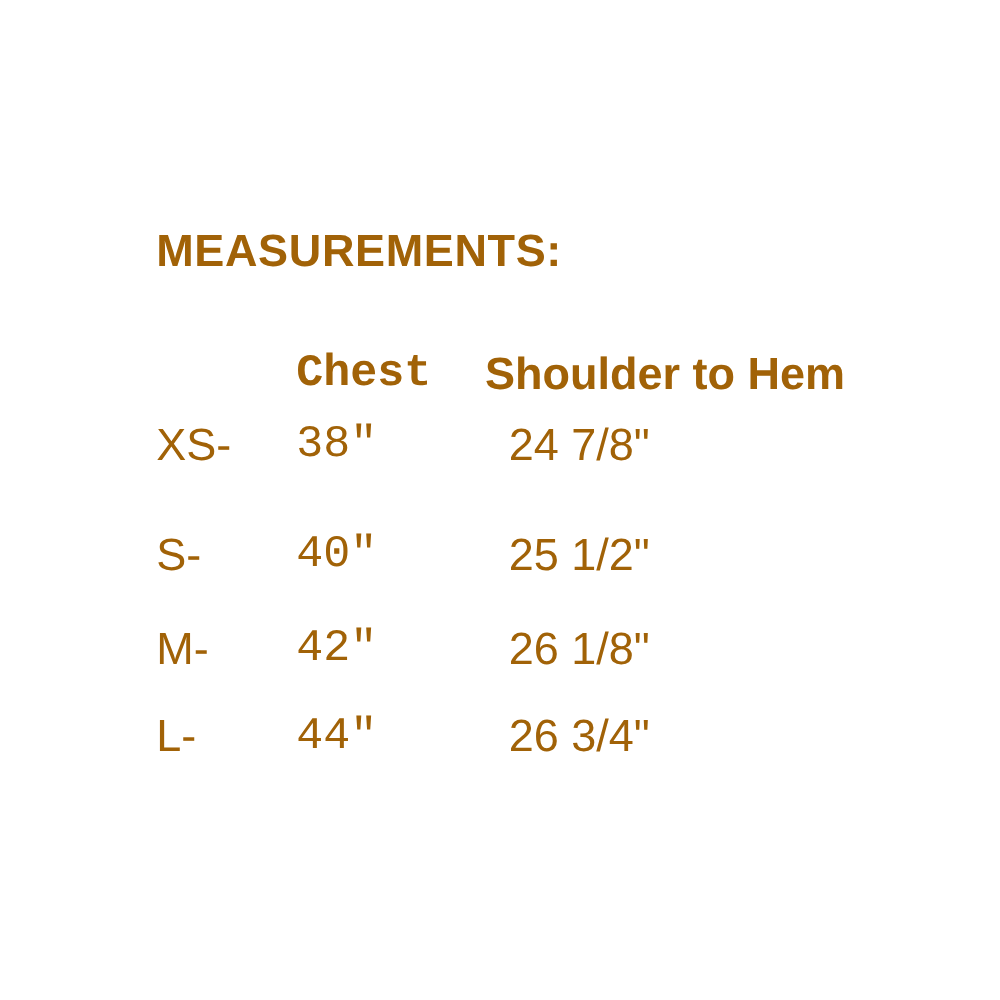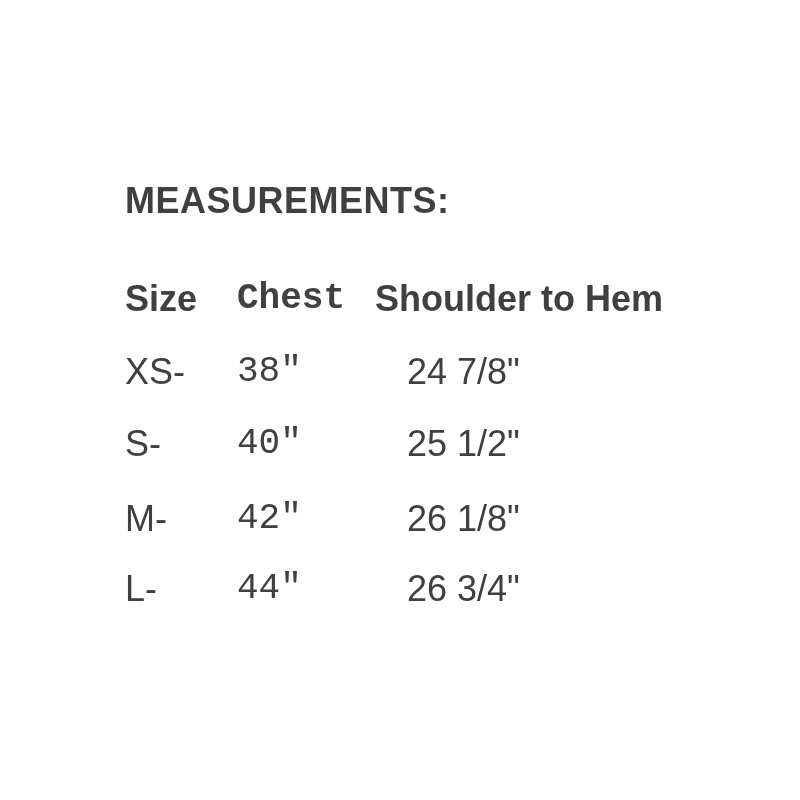--- a/index.html
+++ b/index.html
@@ -7,21 +7,21 @@
     padding: 0;
     background: #ffffff;
   }
   .canvas {
     position: relative;
     width: 800px;
     height: 800px;
     background: #ffffff;
     overflow: hidden;
     font-family: "Liberation Sans", sans-serif;
-    color: #404040;
+    color: #a16207;
   }
   .title {
     position: absolute;
     left: 125px;
     top: 181px;
     margin: 0;
     font-size: 36px;
     line-height: 40px;
     font-weight: 700;
     letter-spacing: 0.5px;
@@ -40,36 +40,35 @@
     line-height: 40px;
     font-weight: 400;
     white-space: pre;
   }
   .header-row .cell {
     font-weight: 700;
   }
   .col-size { left: 125px; }
   .col-chest { left: 237px; font-family: Liberation Mono, monospace; }
   .col-hem { left: 407px; }
-  .header-row .col-hem { left: 375px; text-align: right; }
+  .header-row .col-hem { left: 388px; text-align: right; }
   .row-header { top: 279px; }
-  .row-0 { top: 352px; }
+  .row-0 { top: 336px; }
   .row-1 { top: 424px; }
   .row-2 { top: 499px; }
   .row-3 { top: 569px; }
 </style>
 </head>
 <body>
 
 <div class="canvas">
 
   <h2 class="title">MEASUREMENTS:</h2>
 
   <div class="trow header-row row-header">
-    <span class="cell col-size">Size</span>
     <span class="cell col-chest">Chest</span>
     <span class="cell col-hem">Shoulder to Hem</span>
   </div>
 
   <div class="trow row-0">
     <span class="cell col-size">XS-</span>
     <span class="cell col-chest">38"</span>
     <span class="cell col-hem">24 7/8"</span>
   </div>
 

